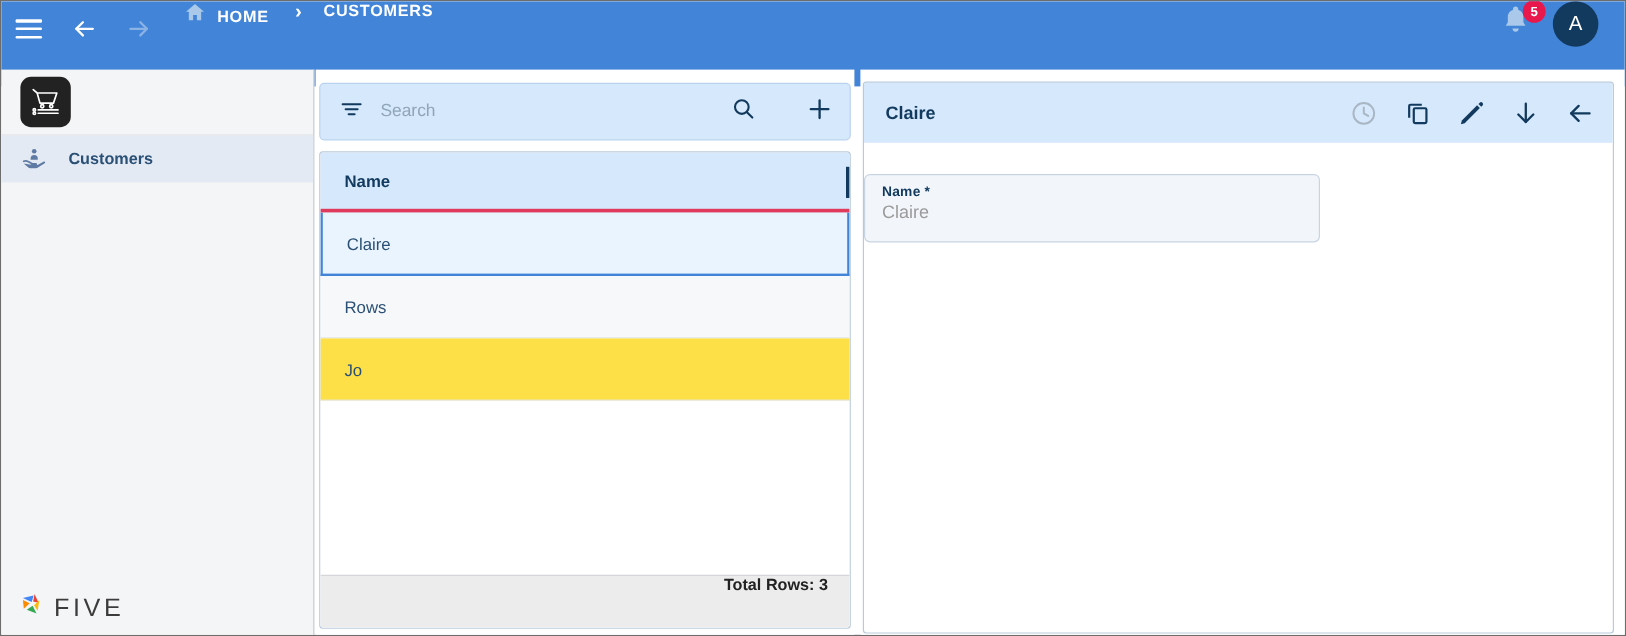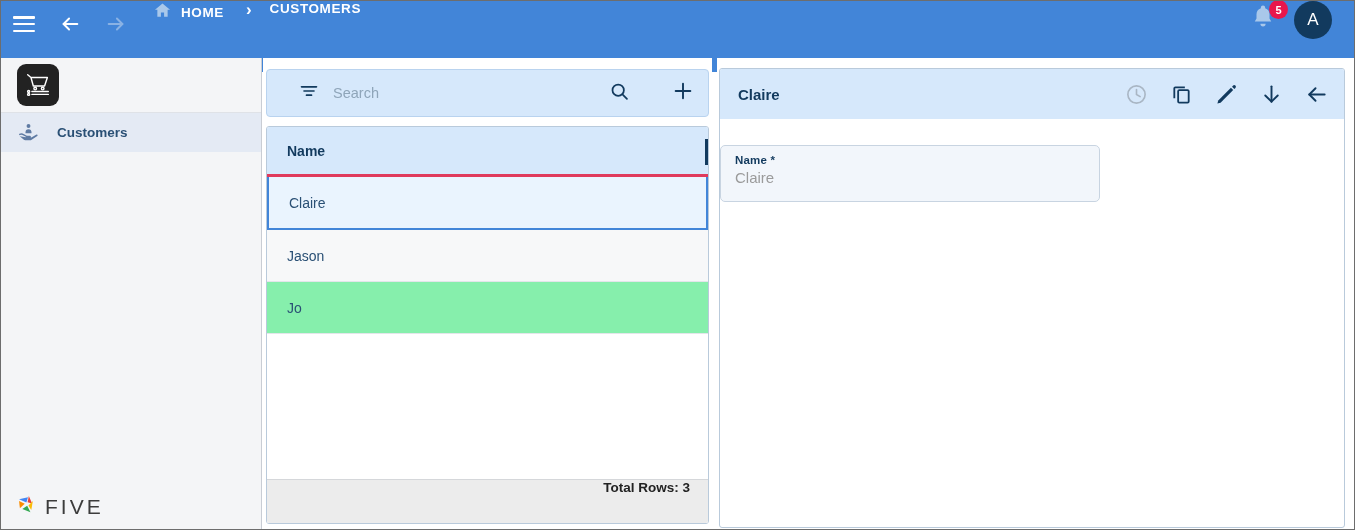--- a/index.html
+++ b/index.html
@@ -152,21 +152,21 @@
     padding: 7px 3px 0 3px;
   }
   .search-bar {
     margin: 4px 0 0 0;
     height: 48px;
     background: #d6e8fb;
     border: 1px solid #b9d3ef;
     border-radius: 4px;
     display: flex;
     align-items: center;
-    padding: 0 14px 0 32px;
+    padding: 0 14px 0 16px;
     gap: 14px;
   }
   .search-input {
     flex: 1;
     border: none;
     outline: none;
     background: transparent;
     font-size: 14.5px;
     color: #123a5e;
     font-family: "Liberation Sans", sans-serif;
@@ -202,21 +202,21 @@
     cursor: col-resize;
   }
   .grid-row {
     height: 52px;
     display: flex; align-items: center;
     padding-left: 20px;
     font-size: 14px;
     color: #2a5075;
     border-bottom: 1px solid #e3e6ea;
     cursor: pointer;
-    background: #86efac;
+    background: #fde047;
   }
   .grid-row.alt { background: #f7f8f9; }
   .grid-row.selected {
     background: #eaf4fe;
     border: 2px solid #4285d8;
     border-top: none;
     height: 53px;
   }
   .grid-filler { background: #ffffff; height: 100%; }
 
@@ -428,21 +428,21 @@
       <div class="grid-head">
         <span class="grid-head-label">Name</span>
         <span class="col-resizer"></span>
       </div>
 
       <div class="grid-row selected">
         <span>Claire</span>
       </div>
 
       <div class="grid-row alt">
-        <span>Jason</span>
+        <span>Rows</span>
       </div>
 
       <div class="grid-row">
         <span>Jo</span>
       </div>
 
       <div class="grid-filler"></div>
 
       <div class="grid-footer">
         <span>Total Rows: 3</span>

